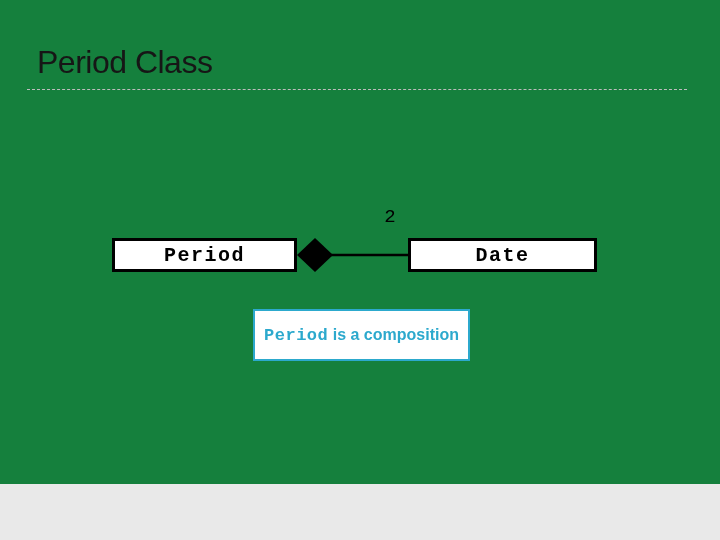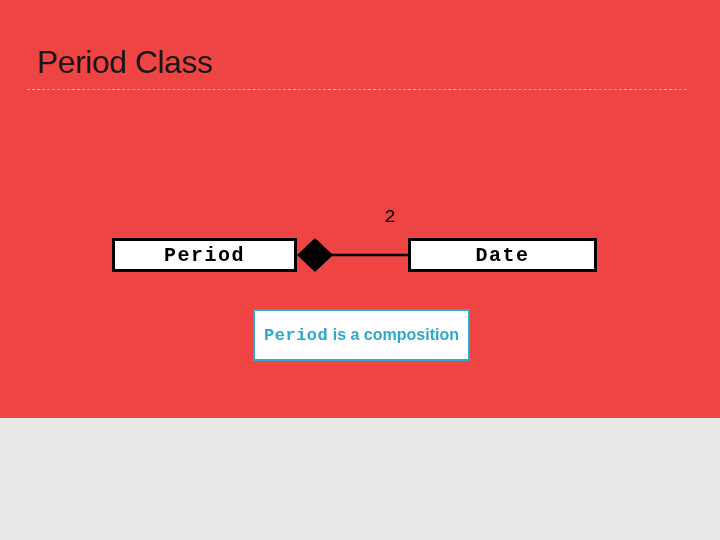--- a/index.html
+++ b/index.html
@@ -1,17 +1,17 @@
 <!DOCTYPE html>
 <html><head>
 <meta charset="utf-8">
 <style>
   html,body{margin:0;padding:0;background:#e9e9e9;}
   .slide{
-    position:relative;width:720px;height:418px;background:#ef4444;
+    position:relative;width:720px;height:484px;background:#15803d;
     font-family:"Liberation Sans",sans-serif;overflow:hidden;margin:0 auto;
   }
   .title{
     position:absolute;left:37px;top:44px;font-size:32px;line-height:36px;
     color:#161616;letter-spacing:-0.5px;white-space:nowrap;
   }
   .divider{
     position:absolute;height:0;border-top:1px dashed #bdbdbd;
   }
   .divider.top{left:27px;top:89px;width:660px;}

